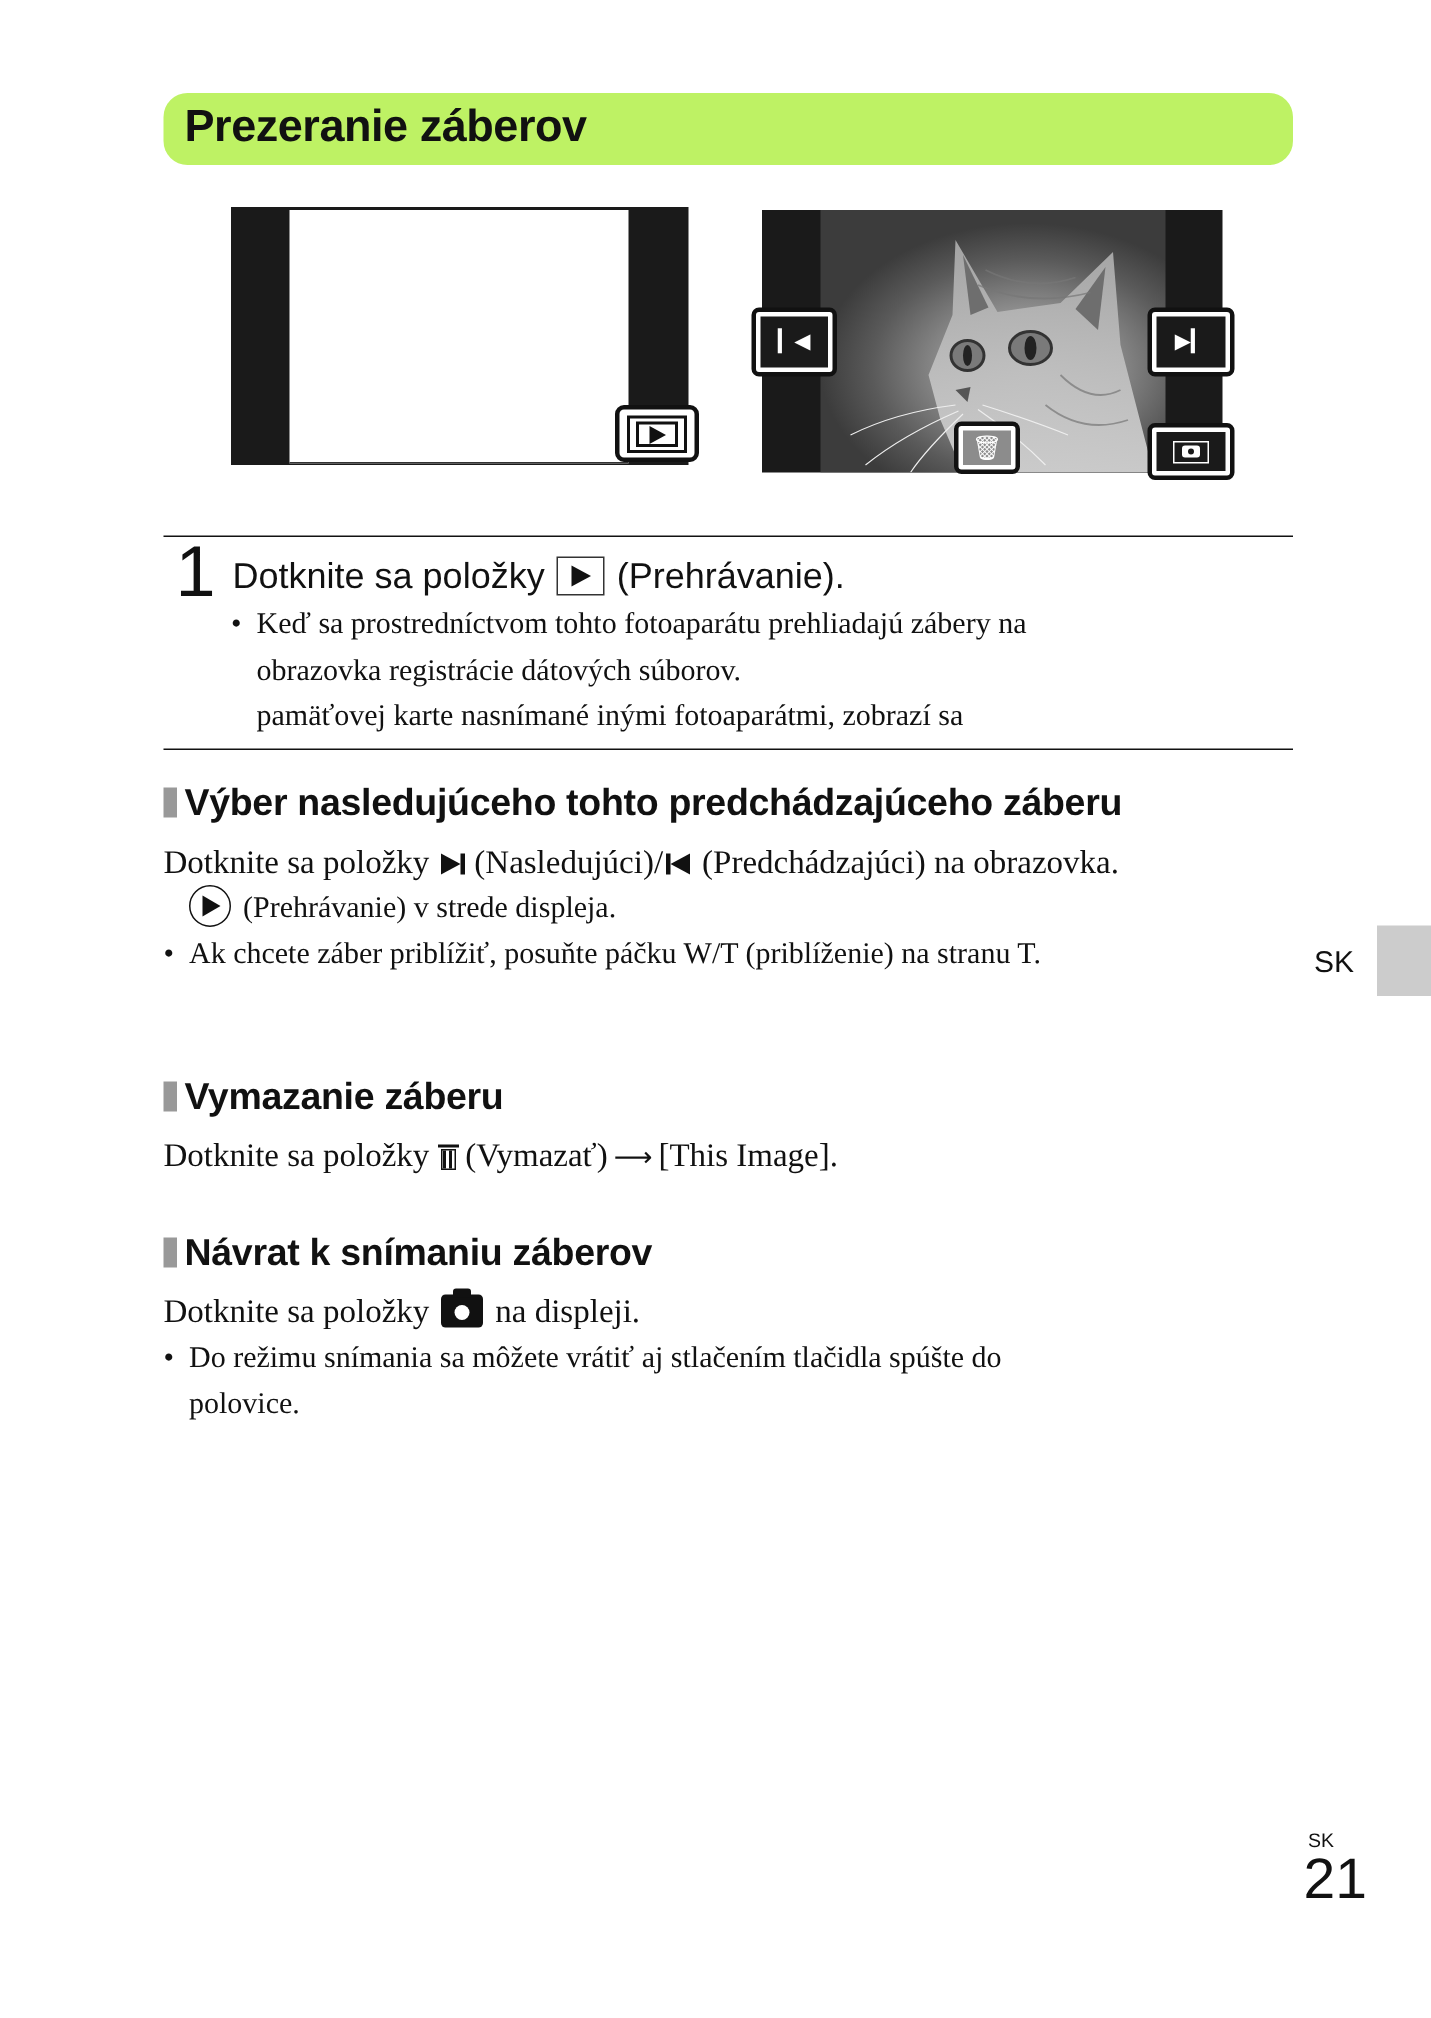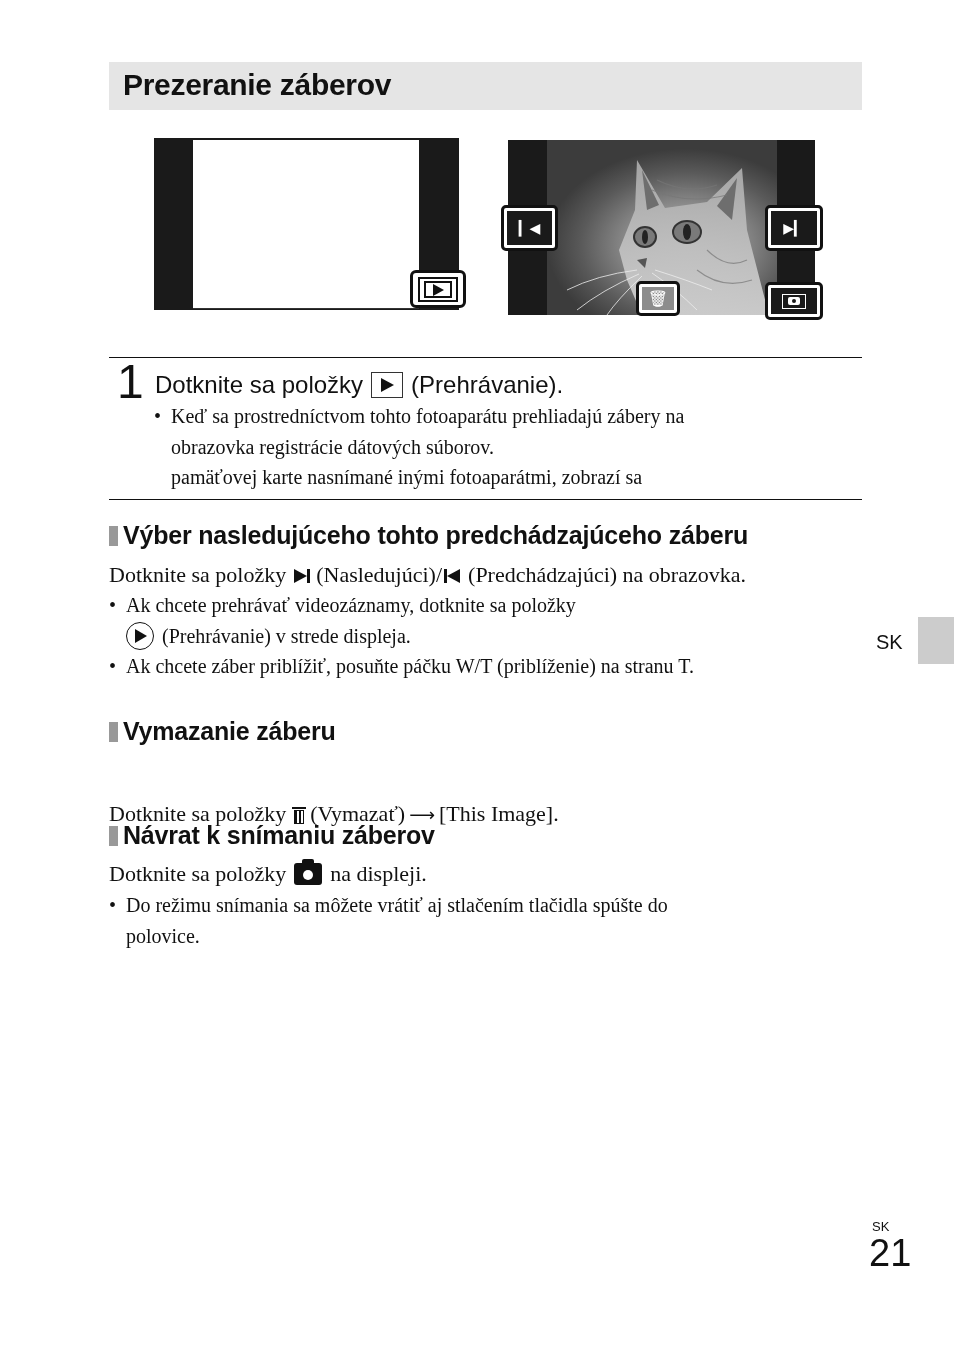--- a/index.html
+++ b/index.html
@@ -1,20 +1,20 @@
 <!DOCTYPE html>
 <html><head>
 <meta charset="utf-8">
 <style>
   html, body { margin:0; padding:0; background:#fff; }
   body { width:954px; height:1345px; position:relative; overflow:hidden; color:#111; }
   .sans { font-family:"Liberation Sans", "DejaVu Sans", sans-serif; }
   .serif { font-family:"Liberation Serif", "DejaVu Serif", serif; }
 
-  .title-bar { position:absolute; left:109px; top:62px; width:753px; height:48px; background:#e5e5e5; }
+  .title-bar { position:absolute; left:109px; top:62px; width:753px; height:48px; background:#bef264;border-radius:16px; }
   .title-bar h1 { margin:0; position:absolute; left:14px; top:6px; font-size:30px; font-weight:bold; letter-spacing:-0.3px; }
 
   
   .screen1 { position:absolute; left:154px; top:138px; width:305px; height:172px; background:#1a1a1a; }
   .screen1 .white { position:absolute; left:39px; top:2px; width:226px; height:168px; background:#fff; border-bottom:1px solid #333; }
   .play-btn-outer { position:absolute; left:410px; top:270px; width:56px; height:38px; border:3px solid #111; border-radius:6px; background:#fff; box-sizing:border-box; }
   .play-btn-inner { position:absolute; left:5px; top:4px; width:40px; height:25px; border:2px solid #111; background:#fff; box-sizing:border-box; display:flex; align-items:center; justify-content:center; }
   .play-btn-inner .box { width:28px; height:17px; border:2px solid #111; box-sizing:border-box; display:flex; align-items:center; justify-content:center; }
   .tri { width:0; height:0; border-top:6px solid transparent; border-bottom:6px solid transparent; border-left:11px solid #111; }
 
@@ -153,29 +153,28 @@
 </div>
 <div class="rule" style="top:499px;"></div>
 
 <div class="section-h sans" style="top:521px;">
   <span class="mark"></span><span>Výber nasledujúceho tohto predchádzajúceho záberu</span>
 </div>
 <div class="para serif" style="top:560px;">
   <span>Dotknite sa položky</span><span class="next-ic"></span><span class="bar"></span><span>(Nasledujúci)/</span><span class="bar" style="margin-right:0; margin-left:2px;"></span><span class="prev-ic"></span><span>(Predchádzajúci) na obrazovka.</span>
 </div>
 <div class="bullet-block serif" style="left:109px; top:590px;">
-  <div class="b">Ak chcete prehrávať videozáznamy, dotknite sa položky</div>
   <div style="padding-left:17px;"><span class="circle-play"></span><span>(Prehrávanie) v strede displeja.</span></div>
   <div class="b" style="white-space:nowrap;">Ak chcete záber priblížiť, posuňte páčku W/T (priblíženie) na stranu T.</div>
 </div>
 
 <div class="section-h sans" style="top:717px;">
   <span class="mark"></span><span>Vymazanie záberu</span>
 </div>
-<div class="para serif" style="top:799px;text-align:center;">
+<div class="para serif" style="top:755px;text-align:center;">
   <span>Dotknite sa položky</span><span class="trash-ic"></span><span>(Vymazať)</span><span class="arrow">⟶</span><span>[This Image].</span>
 </div>
 
 <div class="section-h sans" style="top:821px;">
   <span class="mark"></span><span>Návrat k snímaniu záberov</span>
 </div>
 <div class="para serif" style="top:859px;">
   <span>Dotknite sa položky</span><span class="cam-ic"></span><span>na displeji.</span>
 </div>
 <div class="bullet-block serif" style="left:109px; top:890px;">

